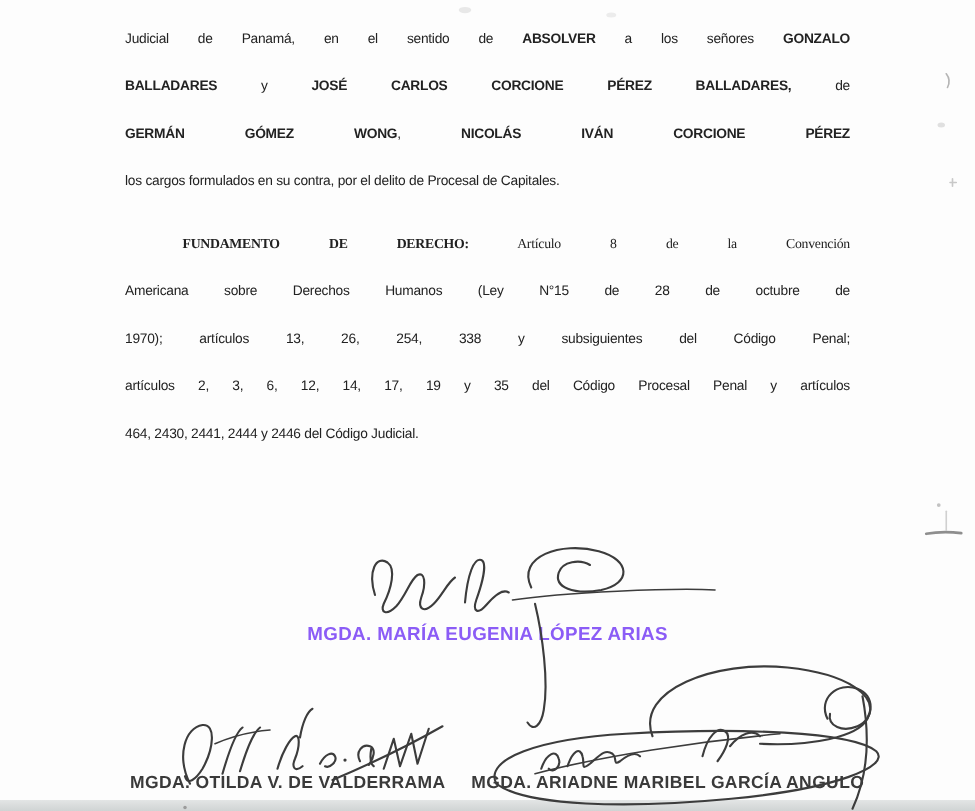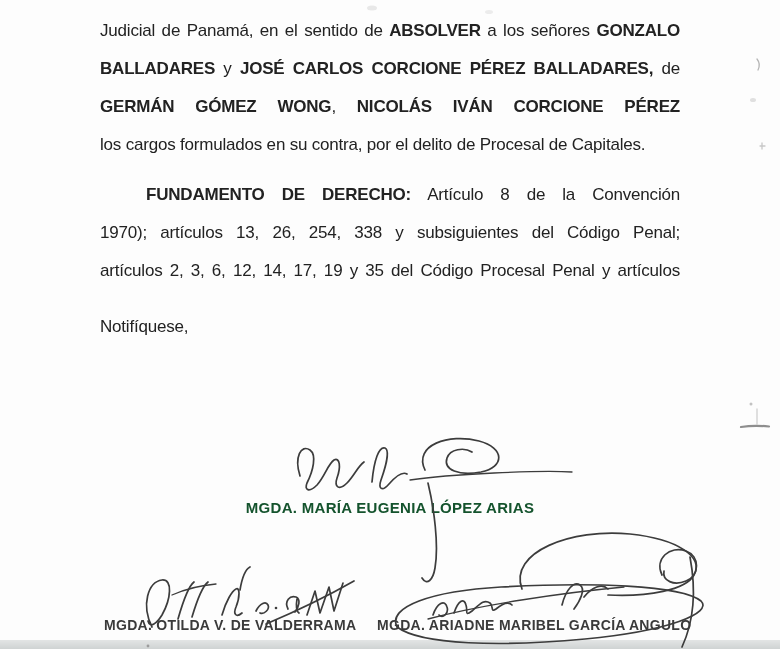--- a/index.html
+++ b/index.html
@@ -16,46 +16,47 @@
     font-family: "Liberation Sans", "DejaVu Sans", sans-serif;
     color: #222222;
   }
   .doc-text {
     position: absolute;
     left: 100px;
     top: 12px;
     width: 580px;
   }
   .line {
-    font-size: 17px;
+    font-size: 11px;
     line-height: 38px;
     letter-spacing: -0.2px;
     white-space: normal;
     color: #222222;
   }
   .line.j {
     text-align: justify;
     text-align-last: justify;
   }
   .line.ind {
     padding-left: 46px;
+    font-family: Liberation Serif, serif;
   }
   .line .b {
     font-weight: bold;
   }
   .sig-label-main {
     position: absolute;
     left: 100px;
     top: 499px;
     width: 580px;
     text-align: center;
     font-size: 15px;
     font-weight: bold;
     letter-spacing: 0.3px;
-    color: #14532d;
+    color: #8b5cf6;
   }
   .sig-label-left {
     position: absolute;
     left: 104px;
     top: 617px;
     font-size: 14px;
     font-weight: bold;
     letter-spacing: 0.3px;
     color: #3a3a3a;
   }
@@ -100,23 +101,24 @@
 </style>
 </head>
 <body>
 
 <div class="doc-text">
     <div class="line j"><span>Judicial de Panamá, en el sentido de </span><span class="b">ABSOLVER</span><span> a los señores </span><span class="b">GONZALO</span></div>
     <div class="line j"><span class="b">BALLADARES</span><span> y </span><span class="b">JOSÉ CARLOS CORCIONE PÉREZ BALLADARES,</span><span> de</span></div>
     <div class="line j"><span class="b">GERMÁN GÓMEZ WONG</span><span>, </span><span class="b">NICOLÁS IVÁN CORCIONE PÉREZ</span></div>
     <div class="line"><span>los cargos formulados en su contra, por el delito de Procesal de Capitales.</span></div>
     <div class="line j ind" style="margin-top: 12px;"><span class="b">FUNDAMENTO DE DERECHO:</span><span> Artículo 8 de la Convención</span></div>
+    <div class="line j"><span>Americana sobre Derechos Humanos (Ley N°15 de 28 de octubre de</span></div>
     <div class="line j"><span>1970); artículos 13, 26, 254, 338 y subsiguientes del Código Penal;</span></div>
     <div class="line j"><span>artículos 2, 3, 6, 12, 14, 17, 19 y 35 del Código Procesal Penal y artículos</span></div>
-    <div class="line" style="margin-top: 18px;"><span>Notifíquese,</span></div>
+    <div class="line"><span>464, 2430, 2441, 2444 y 2446 del Código Judicial.</span></div>
   </div>
 
 <div class="sig-label-main">MGDA. MARÍA EUGENIA LÓPEZ ARIAS</div>
 
 <div class="sig-label-left">MGDA. OTILDA V. DE VALDERRAMA</div>
 
 <div class="sig-label-right">MGDA. ARIADNE MARIBEL GARCÍA ANGULO</div>
 
 <div class="scan-band"></div>
 

